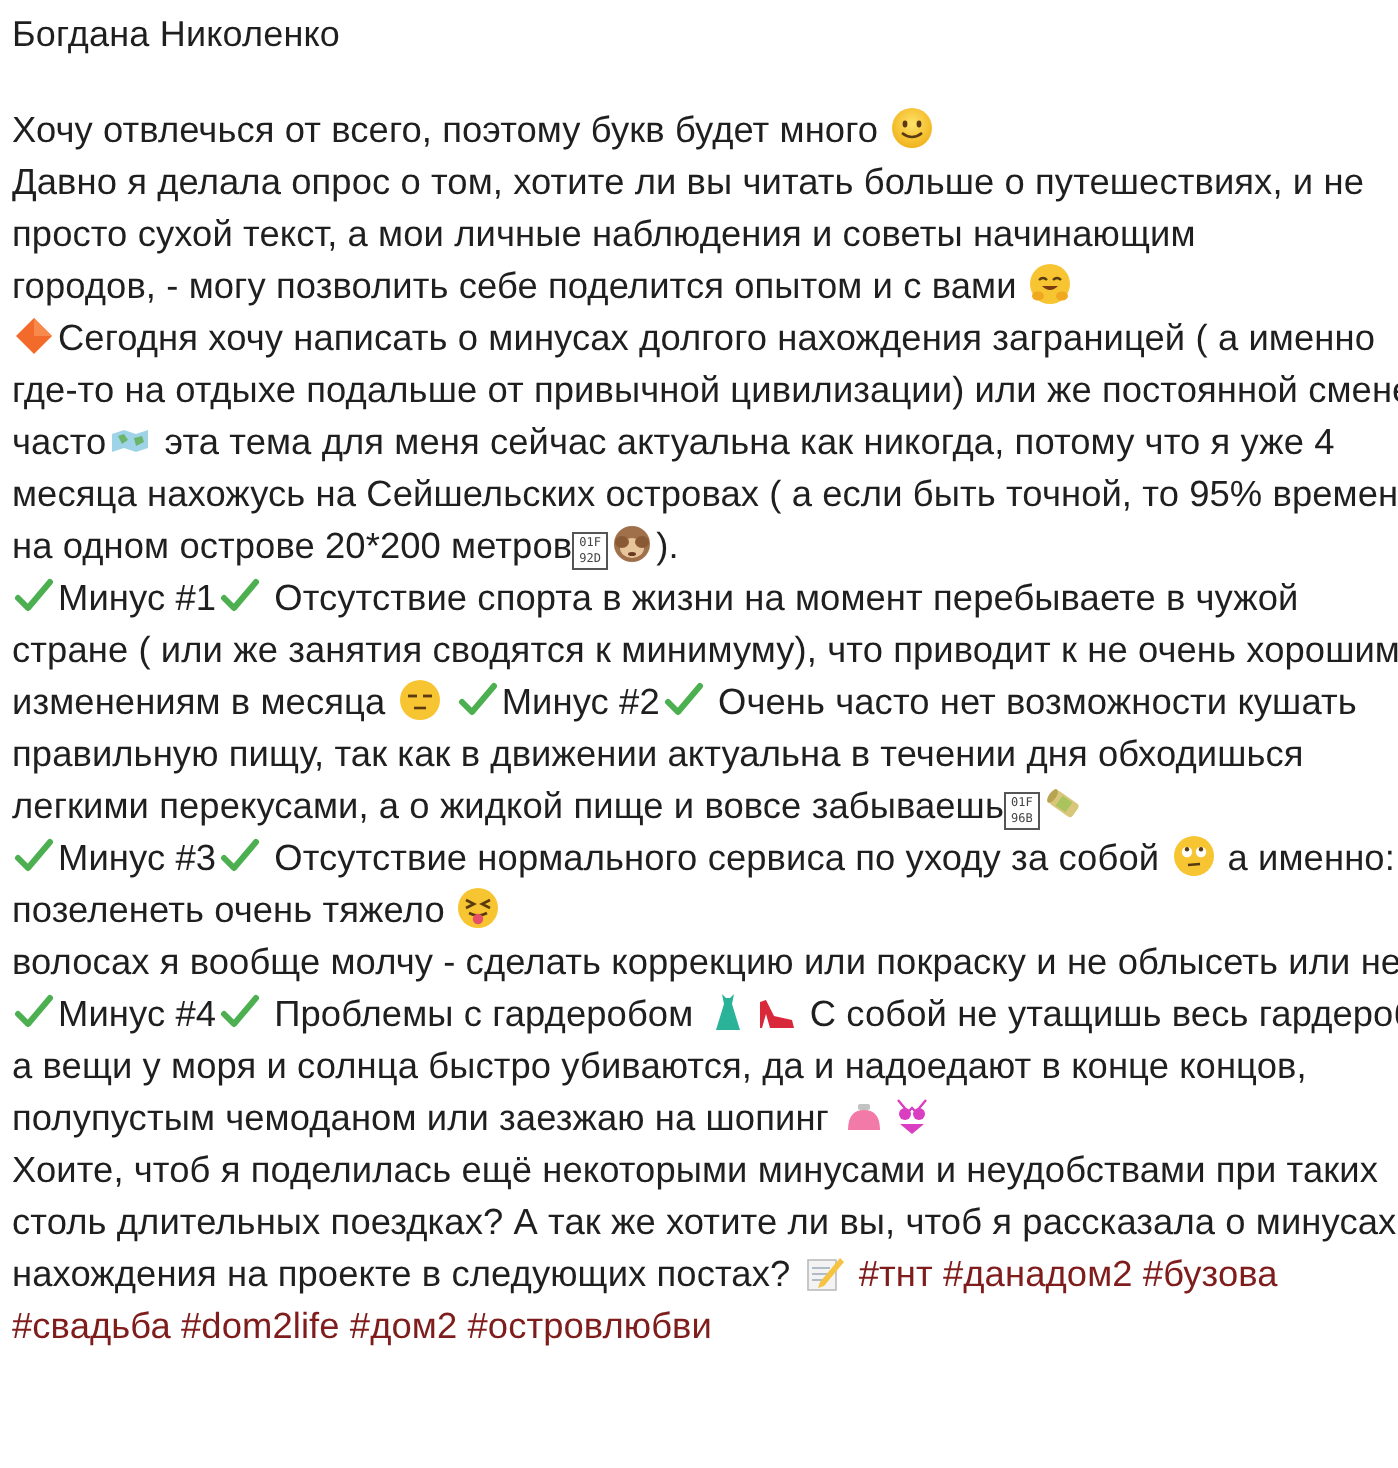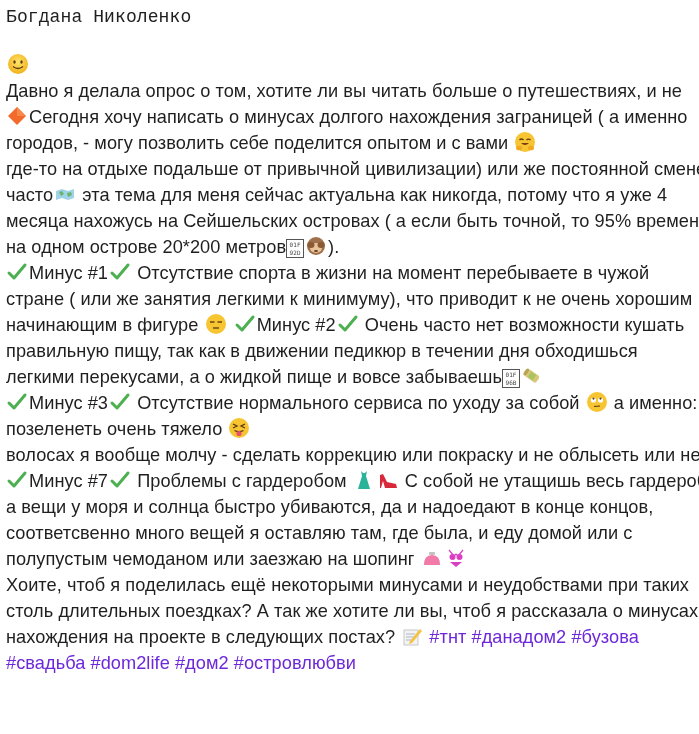--- a/index.html
+++ b/index.html
@@ -19,21 +19,20 @@
       padding: 4px 6px 0 6px;
       box-sizing: border-box;
       width: 699px;
     }
     .author {
       font-size: 18px;
       line-height: 26px;
       color: #1f1f1f;
       margin: 0 0 22px 0;
       letter-spacing: 0.1px;
-      font-family: Liberation Mono, monospace;
     }
     .body-text {
       font-size: 18.2px;
       line-height: 26px;
       letter-spacing: 0.05px;
       word-spacing: 0px;
     }
     .line {
       display: block;
       white-space: nowrap;
@@ -55,68 +54,69 @@
       box-sizing: border-box;
       font-family: "DejaVu Sans Mono", monospace;
       font-size: 6px;
       line-height: 8px;
       text-align: center;
       vertical-align: -2px;
       color: #444;
       padding-top: 1px;
     }
     .hashtag {
-      color: #6d28d9;
+      color: #7f1d1d;
       text-decoration: none;
       cursor: pointer;
     }
   </style>
 </head>
 <body>
 
 <div class="post">
   <div class="author">Богдана Николенко</div>
 
   <div class="body-text">
 
     <span class="line">
-      <span class="emoji"><svg viewBox="0 0 22 22">
+      <span>Хочу отвлечься от всего, поэтому букв будет много </span><span class="emoji"><svg viewBox="0 0 22 22">
             <defs>
               <radialGradient id="g1" cx="50%" cy="40%" r="60%">
                 <stop offset="0" stop-color="#ffe36b"></stop>
                 <stop offset="1" stop-color="#f1b21a"></stop>
               </radialGradient>
             </defs>
             <circle cx="11" cy="11" r="10" fill="url(#g1)"></circle>
             <ellipse cx="7.5" cy="9" rx="1.2" ry="1.7" fill="#5a3a10"></ellipse>
             <ellipse cx="14.5" cy="9" rx="1.2" ry="1.7" fill="#5a3a10"></ellipse>
             <path d="M6 13.5 Q11 17.5 16 13.5" stroke="#5a3a10" stroke-width="1.3" fill="none"></path>
           </svg></span>
     </span>
 
     <span class="line">Давно я делала опрос о том, хотите ли вы читать больше о путешествиях, и не</span>
 
-
-
-    <span class="line">
-      <span class="emoji" style="margin-left:0"><svg viewBox="0 0 22 22">
-            <polygon points="11,2 20,11 11,20 2,11" fill="#f26b2a"></polygon>
-            <polygon points="11,2 20,11 11,11" fill="#f7894c"></polygon>
-          </svg></span><span>Сегодня хочу написать о минусах долгого нахождения заграницей ( а именно</span>
-    </span>
+    <span class="line">просто сухой текст, а мои личные наблюдения и советы начинающим</span>
+
 
     <span class="line">
       <span>городов, - могу позволить себе поделится опытом и с вами </span><span class="emoji"><svg viewBox="0 0 22 22">
             <circle cx="11" cy="11" r="10" fill="#f7c531"></circle>
             <path d="M5.5 9 Q7.5 7 9.5 9" stroke="#5a3a10" stroke-width="1.2" fill="none"></path>
             <path d="M12.5 9 Q14.5 7 16.5 9" stroke="#5a3a10" stroke-width="1.2" fill="none"></path>
             <path d="M7 12 Q11 16 15 12 Z" fill="#7a3b10"></path>
             <ellipse cx="5" cy="17" rx="3" ry="2.3" fill="#f0a820"></ellipse>
             <ellipse cx="17" cy="17" rx="3" ry="2.3" fill="#f0a820"></ellipse>
           </svg></span>
+    </span>
+
+    <span class="line">
+      <span class="emoji" style="margin-left:0"><svg viewBox="0 0 22 22">
+            <polygon points="11,2 20,11 11,20 2,11" fill="#f26b2a"></polygon>
+            <polygon points="11,2 20,11 11,11" fill="#f7894c"></polygon>
+          </svg></span><span>Сегодня хочу написать о минусах долгого нахождения заграницей ( а именно</span>
     </span>
 
     <span class="line">где-то на отдыхе подальше от привычной цивилизации) или же постоянной смене</span>
 
     <span class="line">
       <span>часто</span><span class="emoji"><svg viewBox="0 0 22 22">
             <path d="M2 8 L8 6 L14 8 L20 6 L20 15 L14 17 L8 15 L2 17 Z" fill="#9fd3e8"></path>
             <path d="M5 9 L8 8 L10 11 L7 13 Z" fill="#6bb56b"></path>
             <path d="M13 10 L17 9 L18 12 L14 14 Z" fill="#6bb56b"></path>
           </svg></span><span> эта тема для меня сейчас актуальна как никогда, потому что я уже 4</span>
@@ -135,36 +135,36 @@
     </span>
 
     <span class="line">
       <span class="emoji" style="margin-left:0"><svg viewBox="0 0 22 22">
             <path d="M3 12 L8 17 L19 4" stroke="#4caf50" stroke-width="3" fill="none" stroke-linecap="round" stroke-linejoin="round"></path>
           </svg></span><span>Минус #1</span><span class="emoji"><svg viewBox="0 0 22 22">
             <path d="M3 12 L8 17 L19 4" stroke="#4caf50" stroke-width="3" fill="none" stroke-linecap="round" stroke-linejoin="round"></path>
           </svg></span><span> Отсутствие спорта в жизни на момент перебываете в чужой</span>
     </span>
 
-    <span class="line">стране ( или же занятия легкими к минимуму), что приводит к не очень хорошим</span>
-
-    <span class="line">
-      <span>начинающим в фигуре </span><span class="emoji"><svg viewBox="0 0 22 22">
+    <span class="line">стране ( или же занятия сводятся к минимуму), что приводит к не очень хорошим</span>
+
+    <span class="line">
+      <span>изменениям в месяца </span><span class="emoji"><svg viewBox="0 0 22 22">
             <circle cx="11" cy="11" r="10" fill="#f7c531"></circle>
             <path d="M5 9 L9.5 9" stroke="#5a3a10" stroke-width="1.4"></path>
             <path d="M12.5 9 L17 9" stroke="#5a3a10" stroke-width="1.4"></path>
             <path d="M8 15 L14 15" stroke="#5a3a10" stroke-width="1.3"></path>
           </svg></span>&nbsp;<span class="emoji"><svg viewBox="0 0 22 22">
             <path d="M3 12 L8 17 L19 4" stroke="#4caf50" stroke-width="3" fill="none" stroke-linecap="round" stroke-linejoin="round"></path>
           </svg></span><span>Минус #2</span><span class="emoji"><svg viewBox="0 0 22 22">
             <path d="M3 12 L8 17 L19 4" stroke="#4caf50" stroke-width="3" fill="none" stroke-linecap="round" stroke-linejoin="round"></path>
           </svg></span><span> Очень часто нет возможности кушать</span>
     </span>
 
-    <span class="line">правильную пищу, так как в движении педикюр в течении дня обходишься</span>
+    <span class="line">правильную пищу, так как в движении актуальна в течении дня обходишься</span>
 
     <span class="line">
       <span>легкими перекусами, а о жидкой пище и вовсе забываешь</span><span class="glyph-box">01F<br>96B</span><span class="emoji"><svg viewBox="0 0 22 22">
             <g transform="rotate(35 11 11)">
               <rect x="4" y="7" width="14" height="8" rx="2" fill="#d8c67a"></rect>
               <ellipse cx="4" cy="11" rx="1.8" ry="4" fill="#b8a450"></ellipse>
               <rect x="8" y="8" width="6" height="6" fill="#8bc34a" opacity="0.6"></rect>
             </g>
           </svg></span>
     </span>
@@ -192,31 +192,30 @@
             <path d="M6.5 13.5 Q11 16 15.5 13.5" stroke="#5a3a10" stroke-width="1.3" fill="none"></path>
             <ellipse cx="11" cy="16.5" rx="2.6" ry="2.6" fill="#e8506a"></ellipse>
           </svg></span>
     </span>
 
     <span class="line">волосах я вообще молчу - сделать коррекцию или покраску и не облысеть или не</span>
 
     <span class="line">
       <span class="emoji" style="margin-left:0"><svg viewBox="0 0 22 22">
             <path d="M3 12 L8 17 L19 4" stroke="#4caf50" stroke-width="3" fill="none" stroke-linecap="round" stroke-linejoin="round"></path>
-          </svg></span><span>Минус #7</span><span class="emoji"><svg viewBox="0 0 22 22">
+          </svg></span><span>Минус #4</span><span class="emoji"><svg viewBox="0 0 22 22">
             <path d="M3 12 L8 17 L19 4" stroke="#4caf50" stroke-width="3" fill="none" stroke-linecap="round" stroke-linejoin="round"></path>
           </svg></span><span> Проблемы с гардеробом </span><span class="emoji"><svg viewBox="0 0 22 22">
             <path d="M8 2 L9 7 L5 20 L17 20 L13 7 L14 2 L12 4 L10 4 Z" fill="#2bb39a"></path>
           </svg></span><span class="emoji"><svg viewBox="0 0 22 22">
             <path d="M3 6 L6 5 L10 13 L19 15 L20 19 L8 19 L6 12 L4 19 L3 19 Z" fill="#d8283a"></path>
           </svg></span><span> С собой не утащишь весь гардероб,</span>
     </span>
 
     <span class="line">а вещи у моря и солнца быстро убиваются, да и надоедают в конце концов,</span>
-    <span class="line">соответсвенно много вещей я оставляю там, где была, и еду домой или с</span>
 
     <span class="line">
       <span>полупустым чемоданом или заезжаю на шопинг </span><span class="emoji"><svg viewBox="0 0 22 22">
             <path d="M3 18 Q3 8 11 8 Q19 8 19 18 Z" fill="#f27aa8"></path>
             <rect x="8" y="5" width="6" height="3" rx="1" fill="#c2c2c2"></rect>
           </svg></span><span class="emoji"><svg viewBox="0 0 22 22">
             <path d="M4 3 L9 9 L11 7 L13 9 L18 3" stroke="#d93fc0" stroke-width="1.2" fill="none"></path>
             <circle cx="7.5" cy="10" r="3" fill="#d93fc0"></circle>
             <circle cx="14.5" cy="10" r="3" fill="#d93fc0"></circle>
             <path d="M5 15 L17 15 L11 20 Z" fill="#d93fc0"></path>

